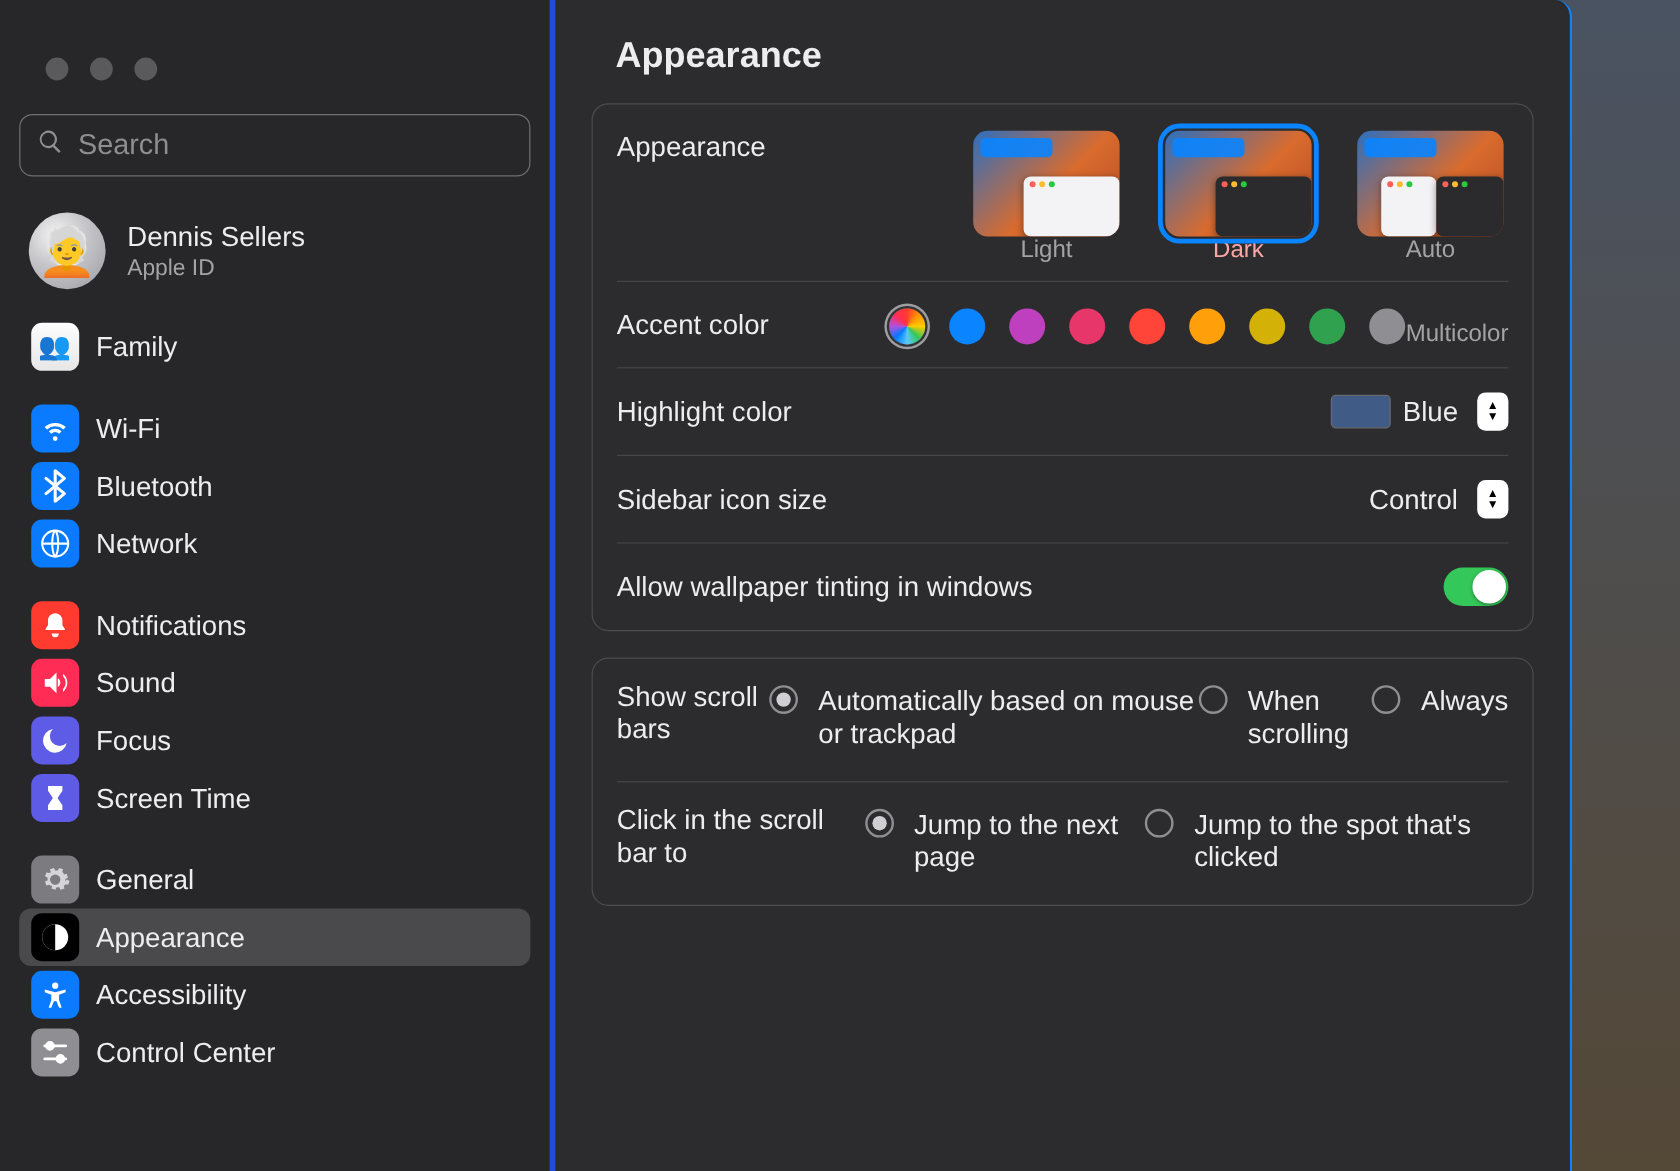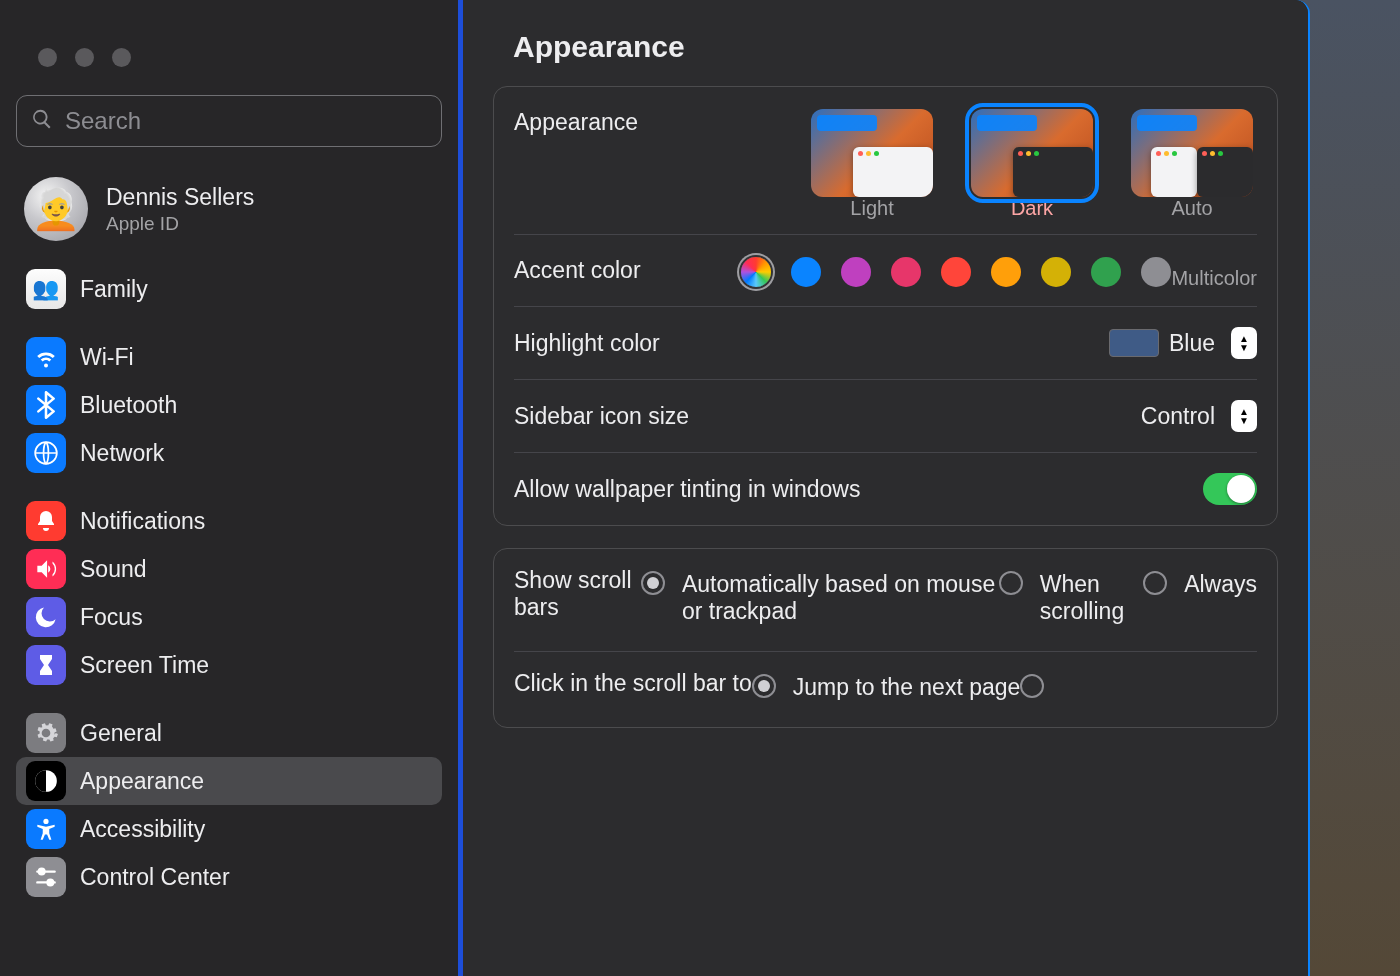--- a/index.html
+++ b/index.html
@@ -506,20 +506,21 @@
       </div>
 
       <div class="row-block">
         <div class="row-label">Click in the scroll bar to</div>
         <div class="radio-option">
           <div class="radio checked"></div>
           <span>Jump to the next page</span>
         </div>
         <div class="radio-option">
           <div class="radio"></div>
+          <span>Jump to the spot that's clicked</span>
         </div>
       </div>
 
     </div>
 
   </div>
 
 </div>
 
 </body></html>

